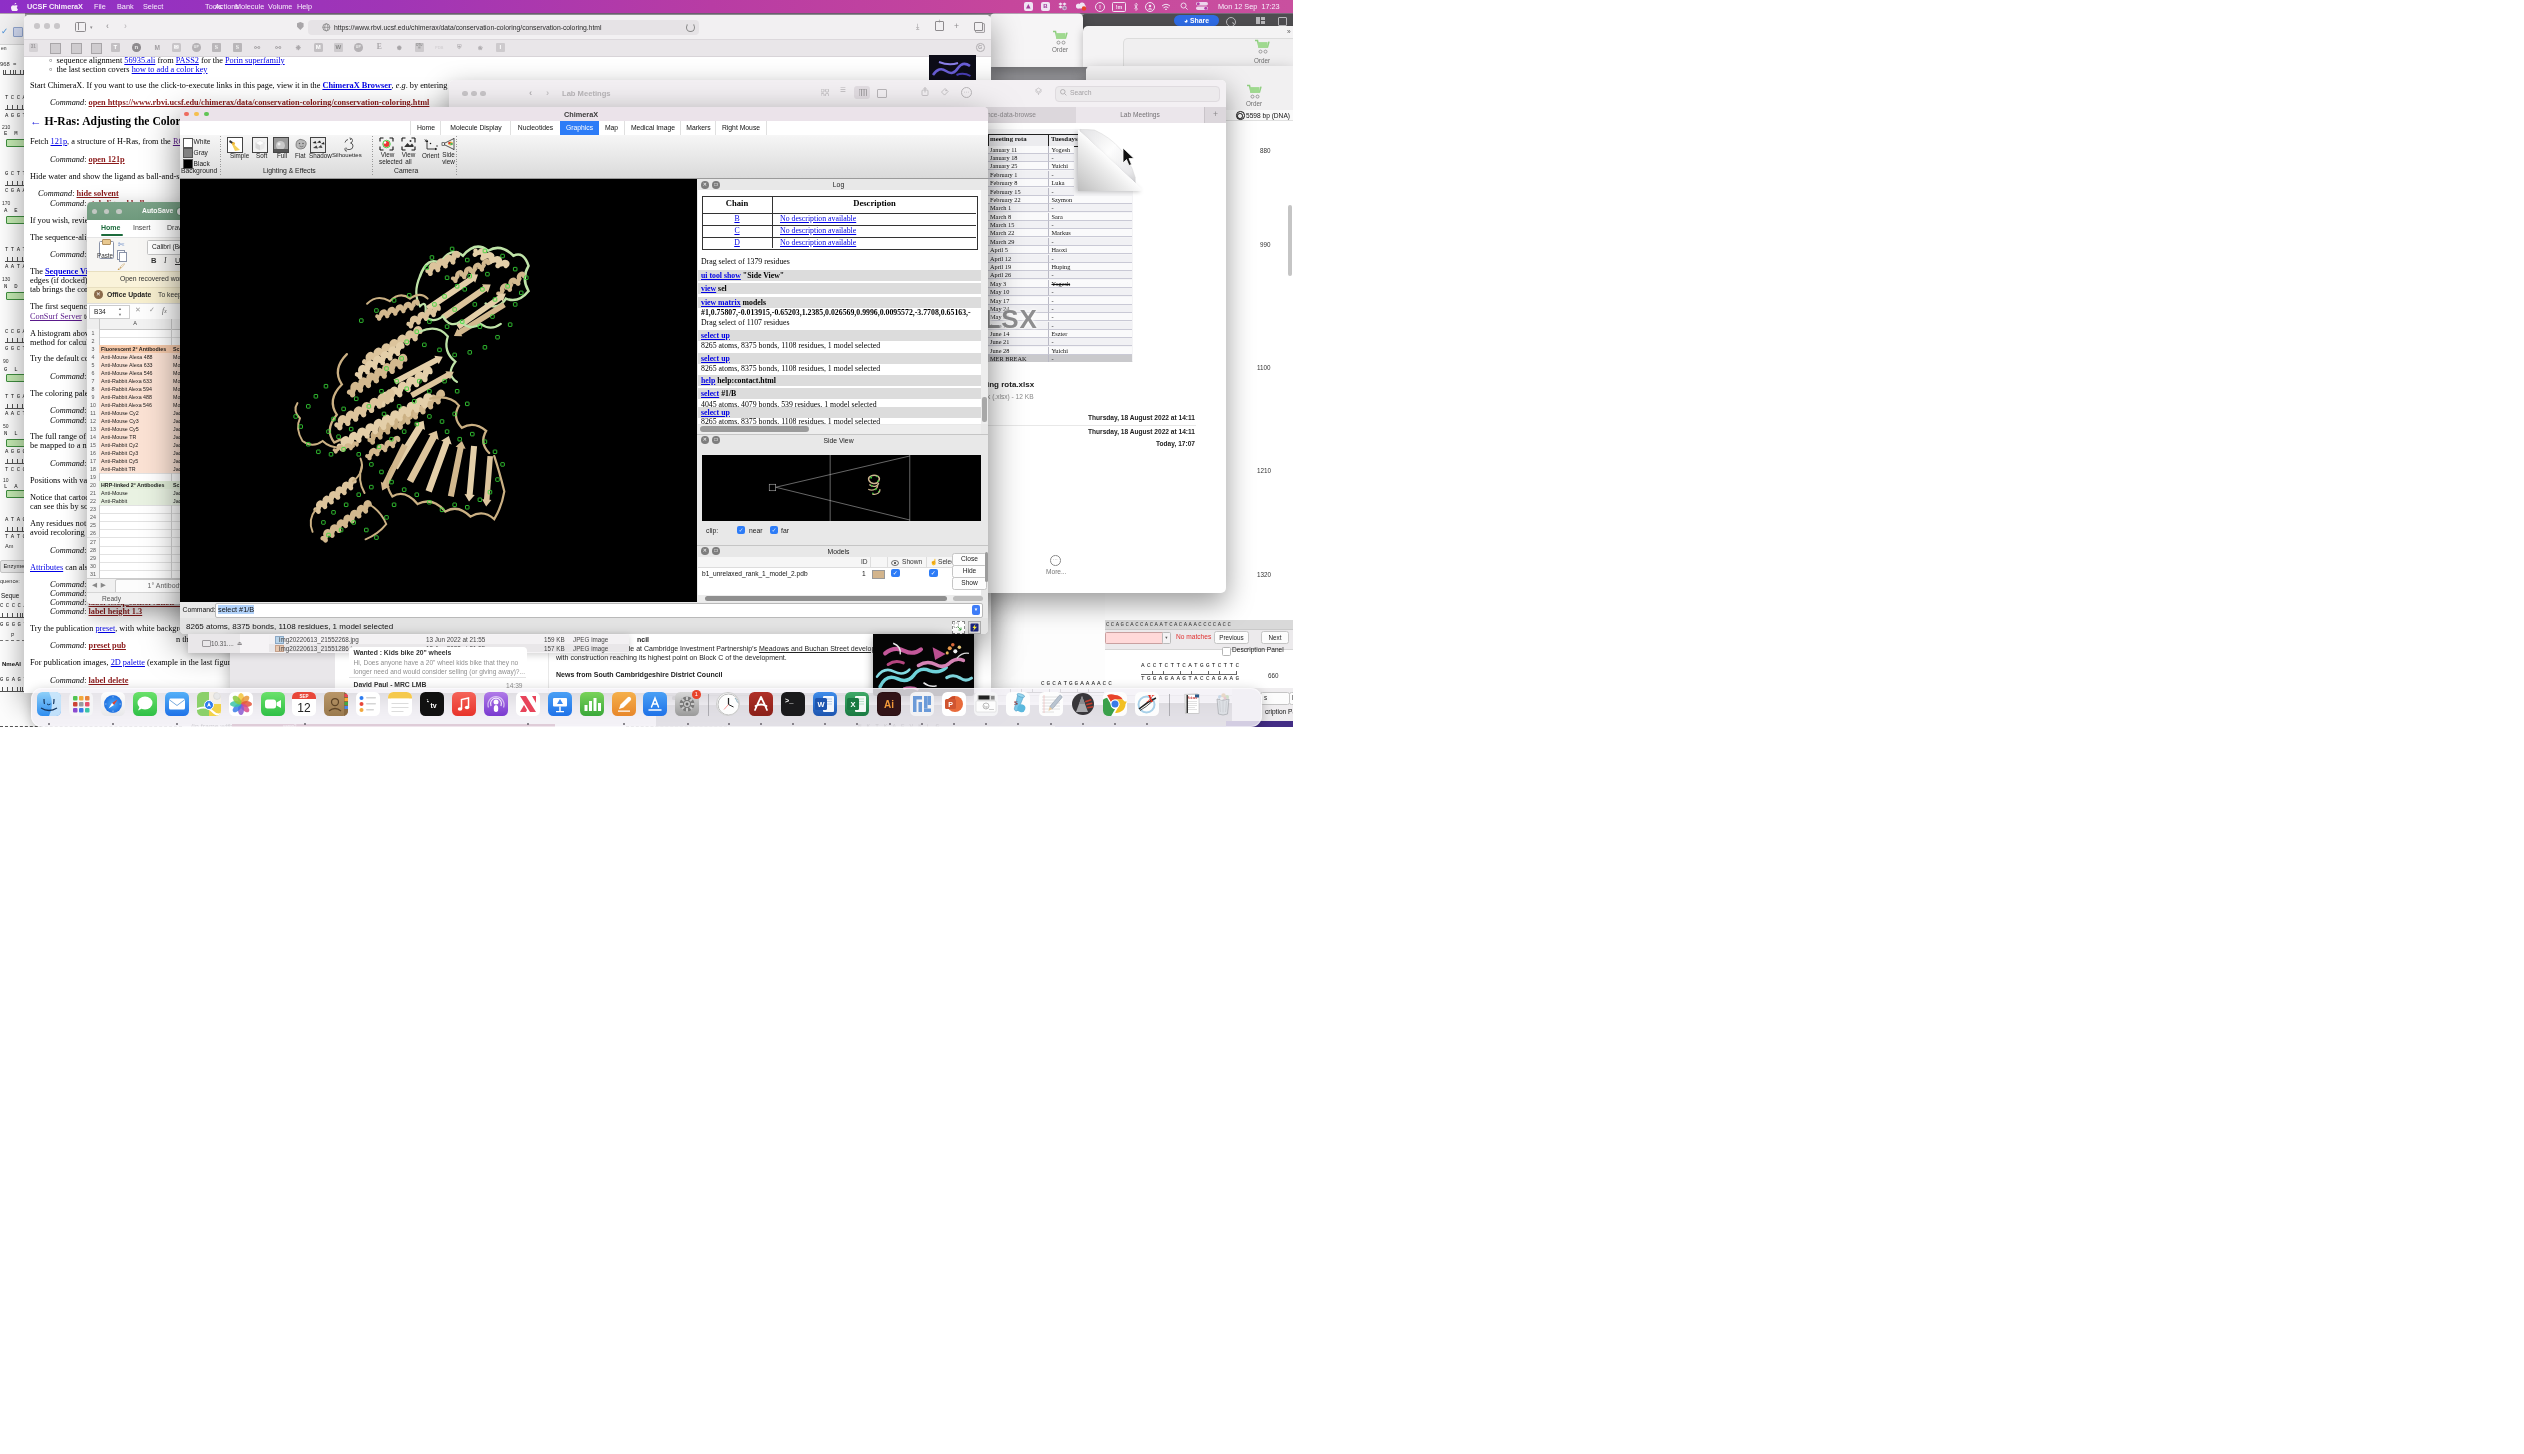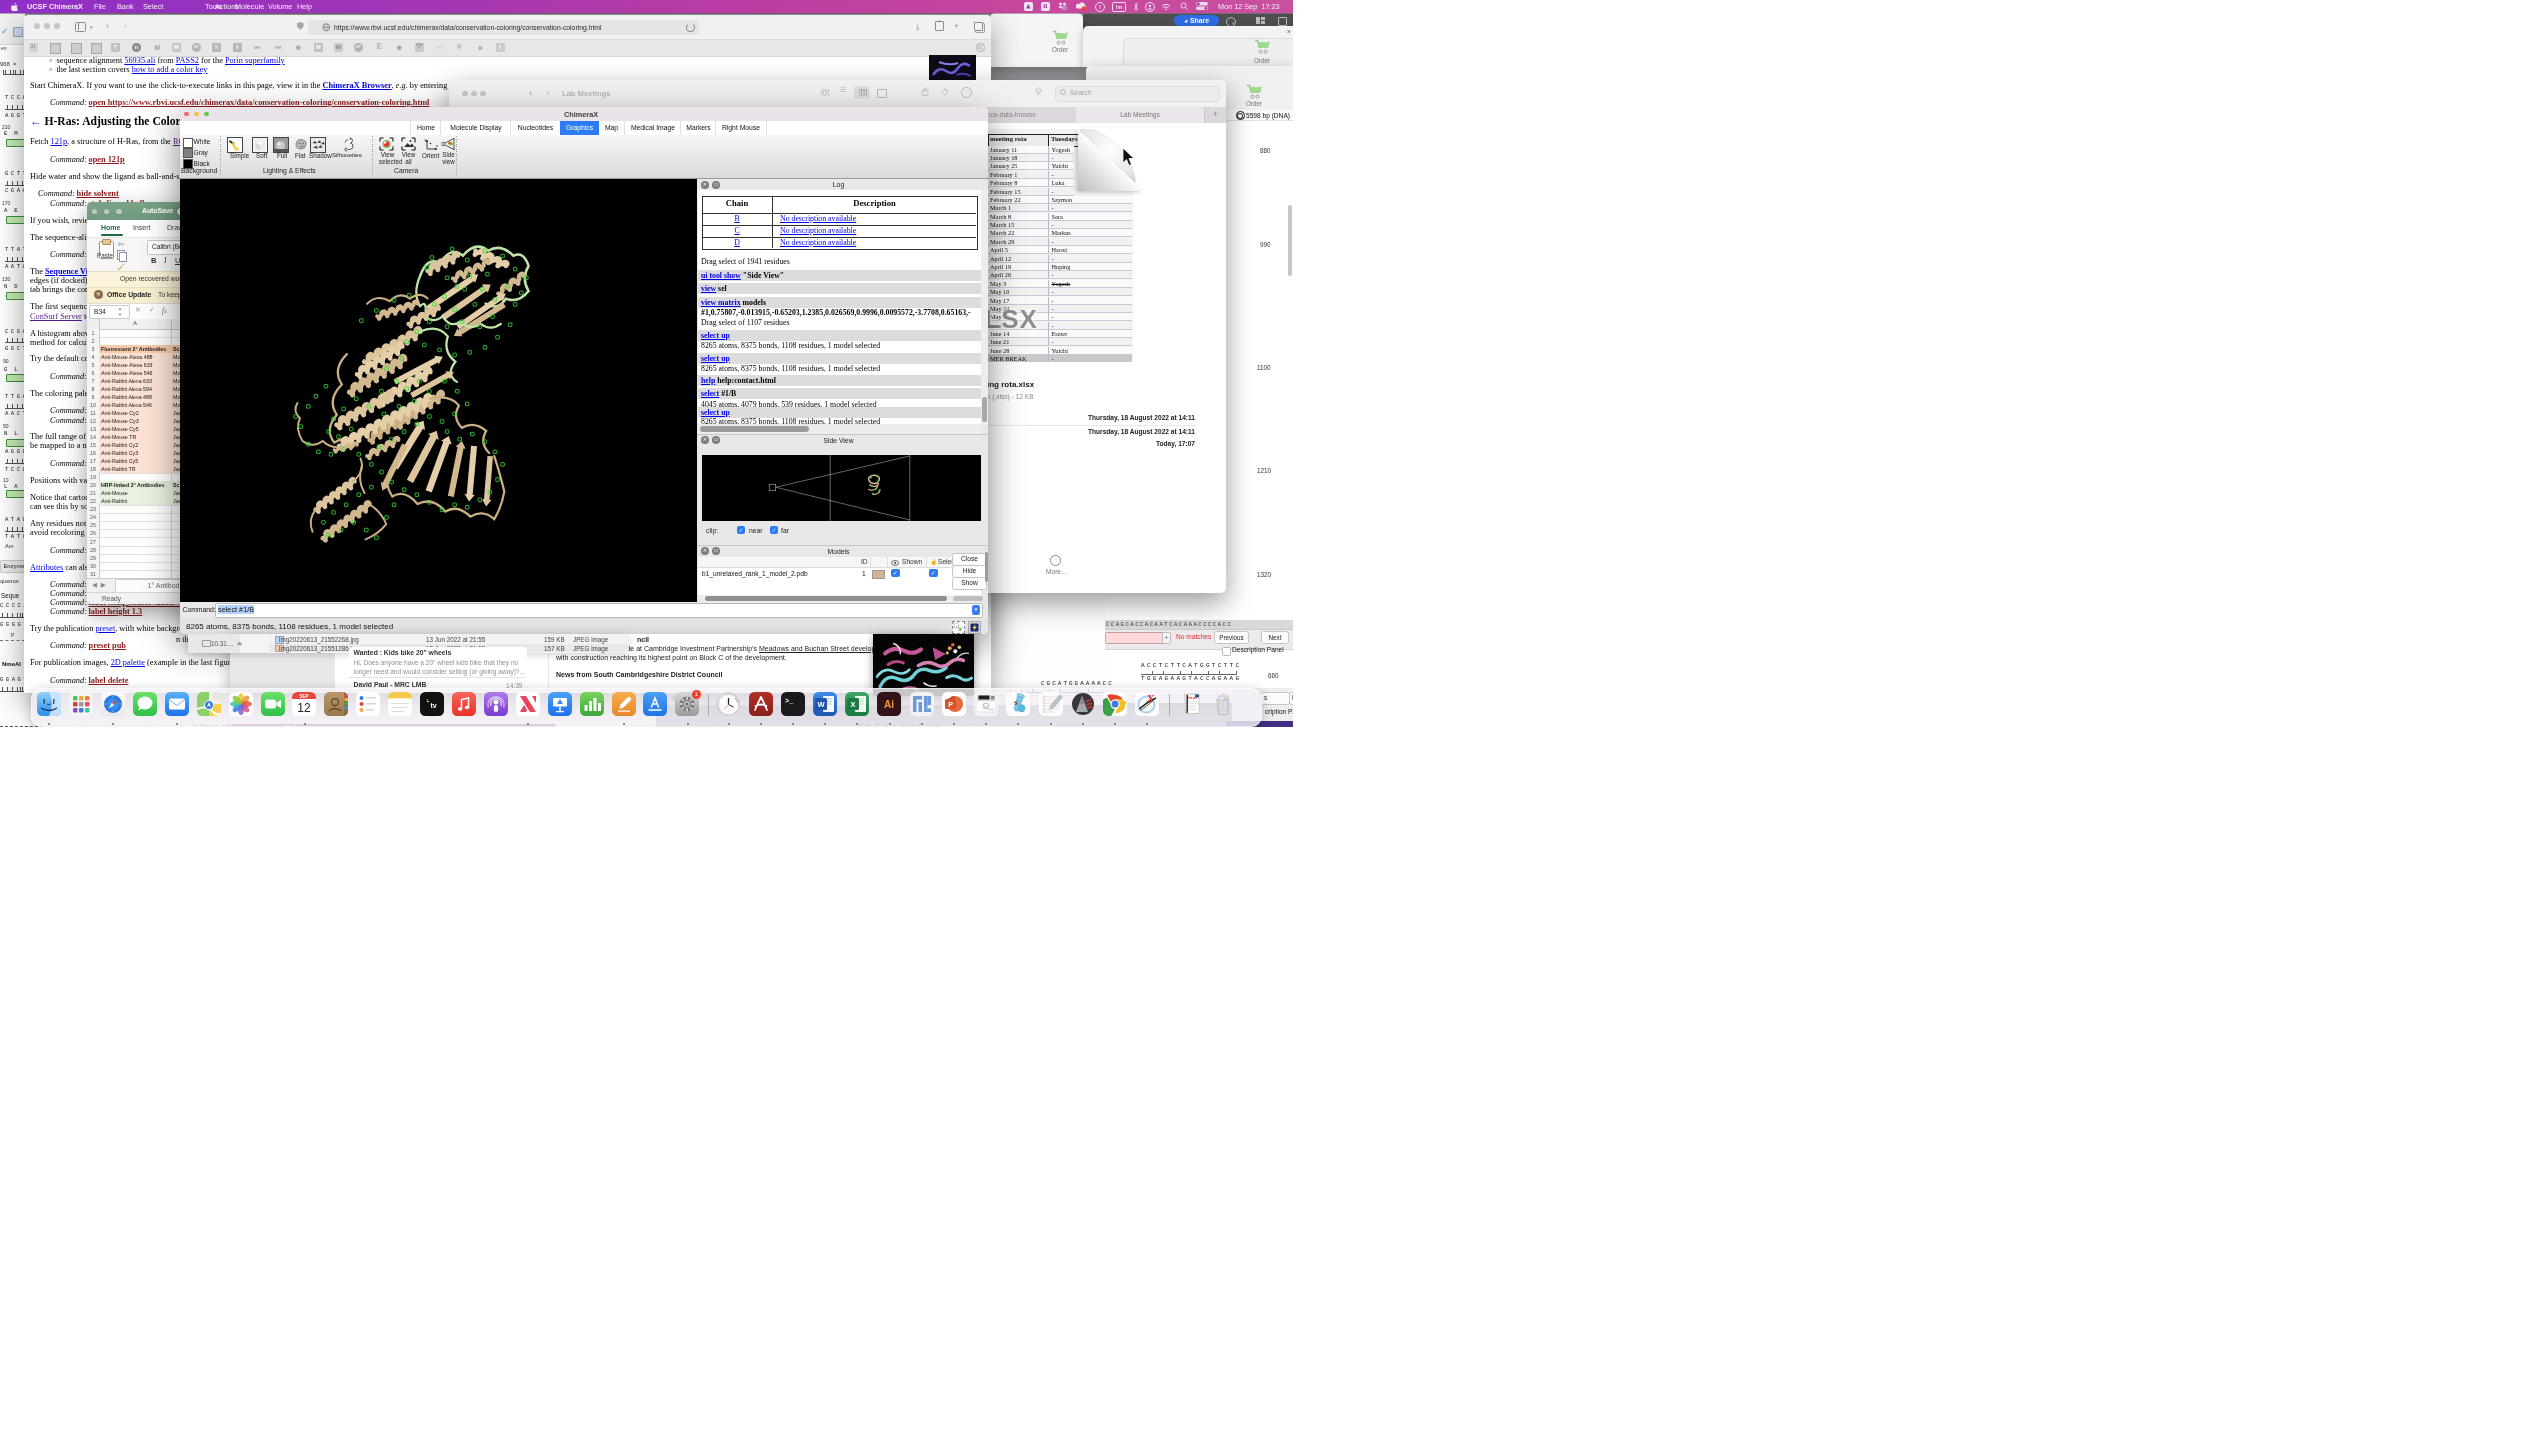--- a/index.html
+++ b/index.html
@@ -815,21 +815,21 @@
   <div class="a logline" style="left:75px;top:8px;width:203px;text-align:center;font-weight:bold;font-size:8.6px;">Description</div>
   <div class="a" style="left:3.5px;top:23px;width:274px;border-top:0.8px solid #333;"></div>
   <div class="a" style="left:3.5px;top:35px;width:274px;border-top:0.8px solid #333;"></div>
   <div class="a" style="left:3.5px;top:47px;width:274px;border-top:0.8px solid #333;"></div>
   <div class="a logline" style="left:3.5px;top:24px;width:71px;text-align:center;"><a class="lnk">B</a></div>
   <div class="a logline" style="left:82px;top:24px;"><a class="lnk">No description available</a></div>
   <div class="a logline" style="left:3.5px;top:36px;width:71px;text-align:center;"><a class="lnk">C</a></div>
   <div class="a logline" style="left:82px;top:36px;"><a class="lnk">No description available</a></div>
   <div class="a logline" style="left:3.5px;top:48px;width:71px;text-align:center;"><a class="lnk">D</a></div>
   <div class="a logline" style="left:82px;top:48px;"><a class="lnk">No description available</a></div>
-  <div class="a logline" style="left:3px;top:67px;">Drag select of 1941 residues</div>
+  <div class="a logline" style="left:3px;top:67px;">Drag select of 1379 residues</div>
   <div class="a band" style="left:0;top:80px;width:283px;height:10.6px;"></div>
   <div class="a logline" style="left:3px;top:81px;"><a class="lnk" style="font-weight:bold;">ui tool show</a> <b>"Side View"</b></div>
   <div class="a band" style="left:0;top:93px;width:283px;height:10.6px;"></div>
   <div class="a logline" style="left:3px;top:94px;"><a class="lnk" style="font-weight:bold;">view</a> <b>sel</b></div>
   <div class="a band" style="left:0;top:107px;width:283px;height:10.6px;"></div>
   <div class="a logline" style="left:3px;top:108px;"><a class="lnk" style="font-weight:bold;">view matrix</a> <b>models</b></div>
   <div class="a logline" style="left:3px;top:118px;"><b>#1,0.75807,-0.013915,-0.65203,1.2385,0.026569,0.9996,0.0095572,-3.7708,0.65163,-</b></div>
   <div class="a logline" style="left:3px;top:128px;">Drag select of 1107 residues</div>
   <div class="a band" style="left:0;top:140px;width:283px;height:10.6px;"></div>
   <div class="a logline" style="left:3px;top:141px;"><a class="lnk" style="font-weight:bold;">select up</a></div>

